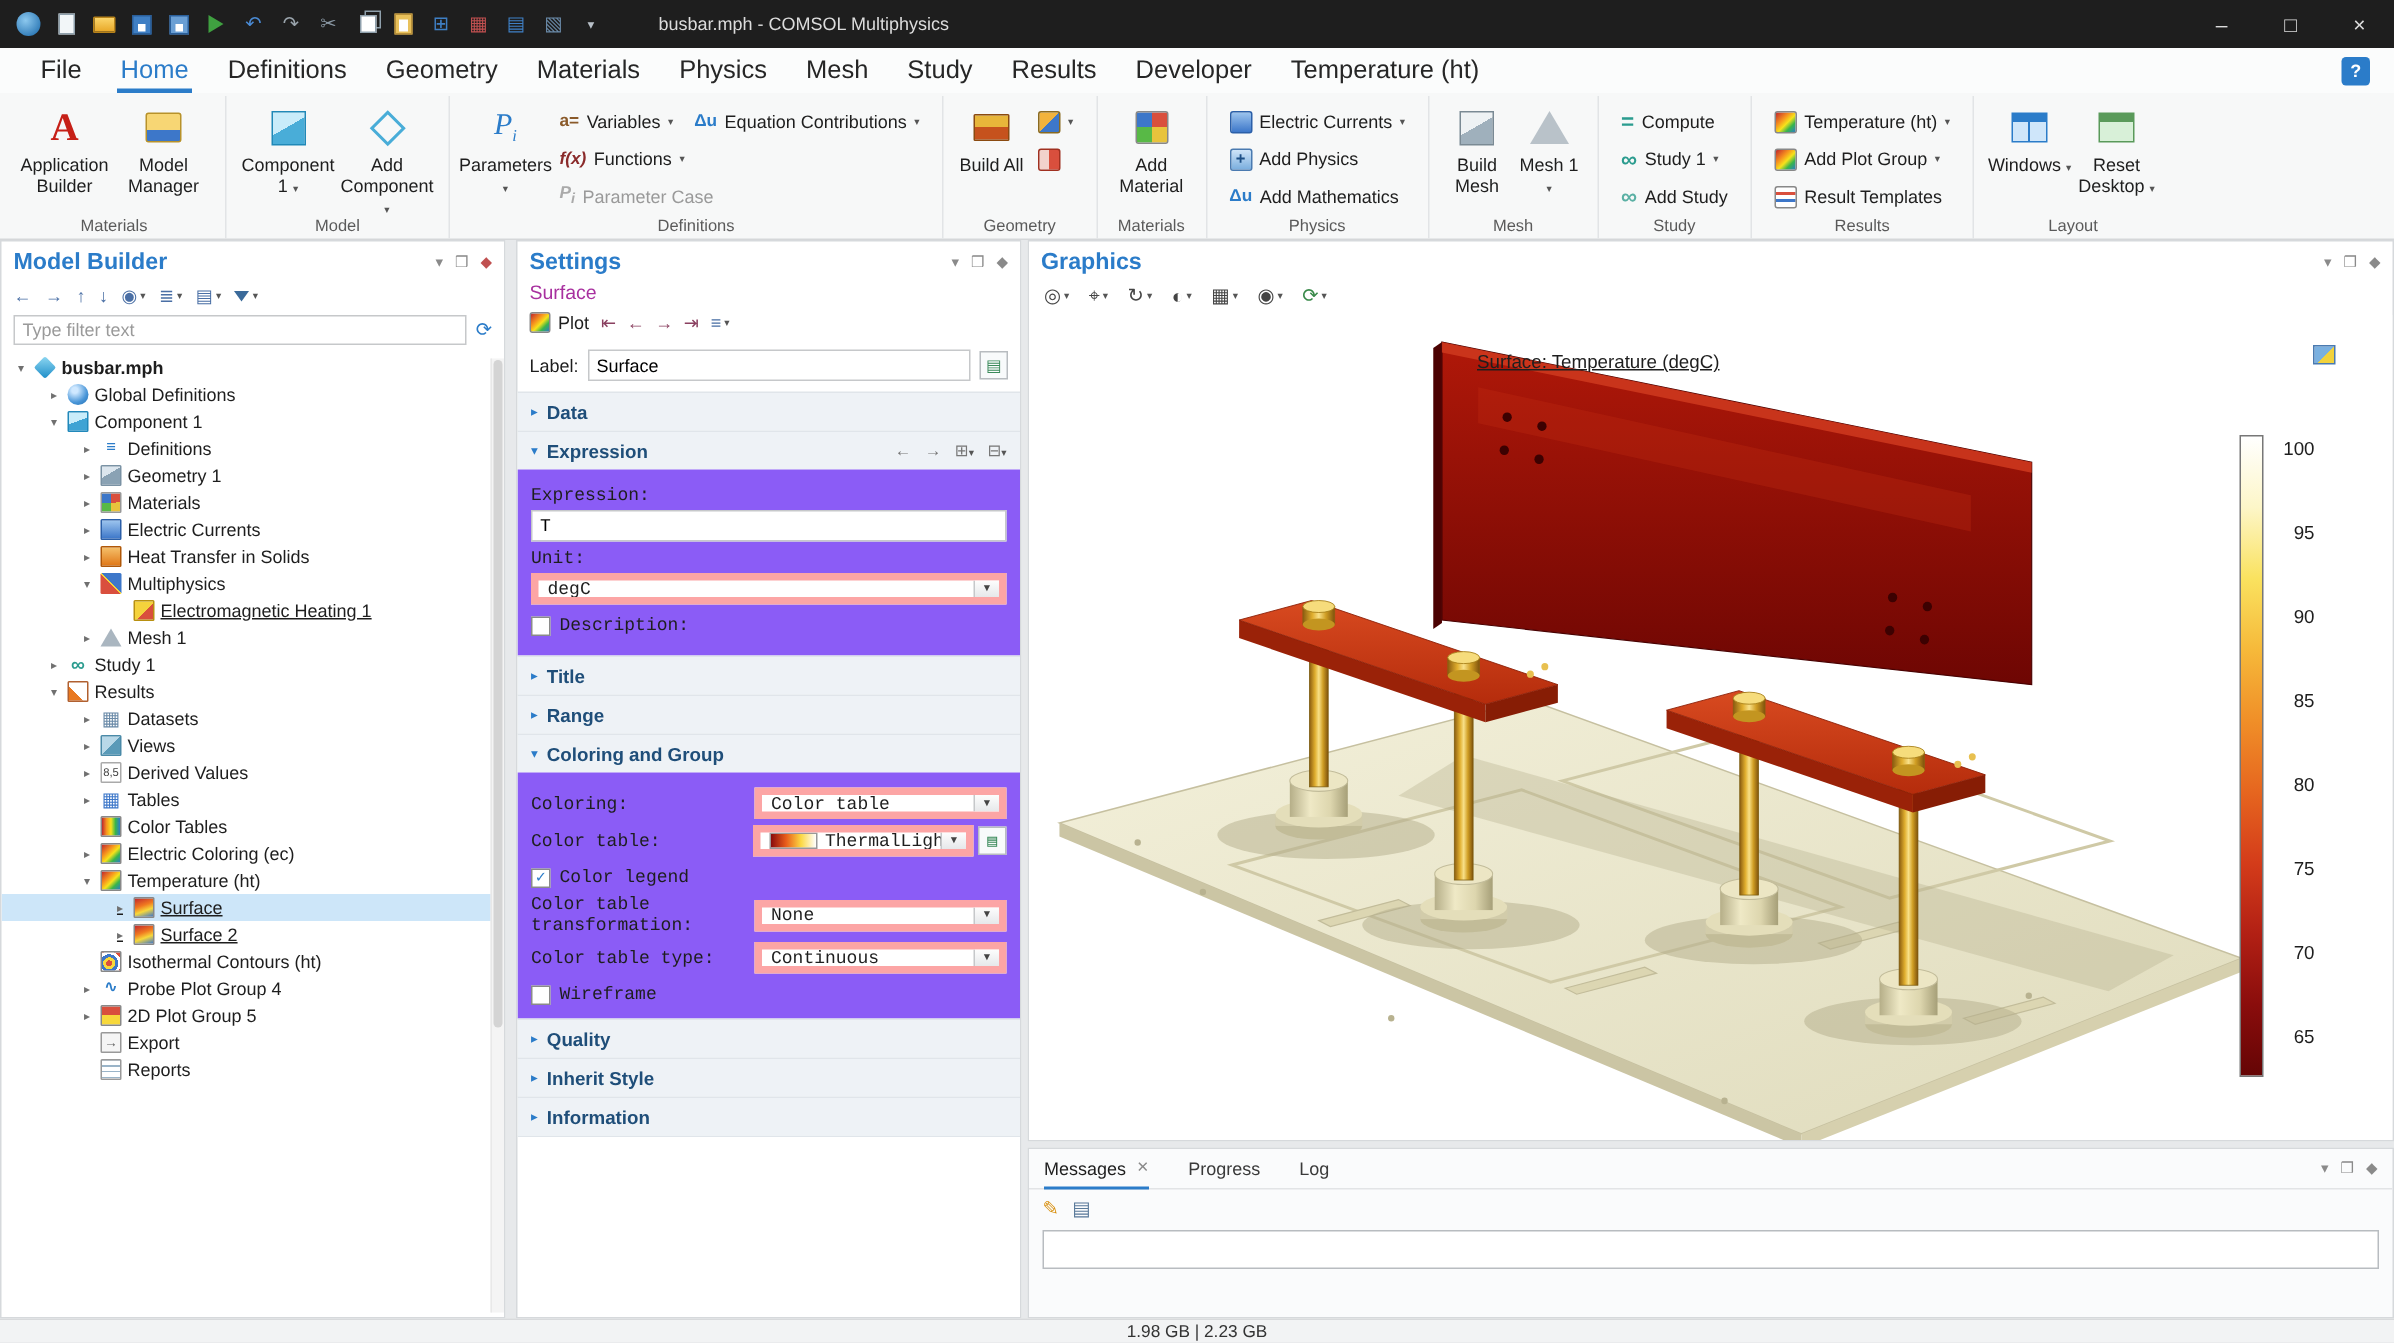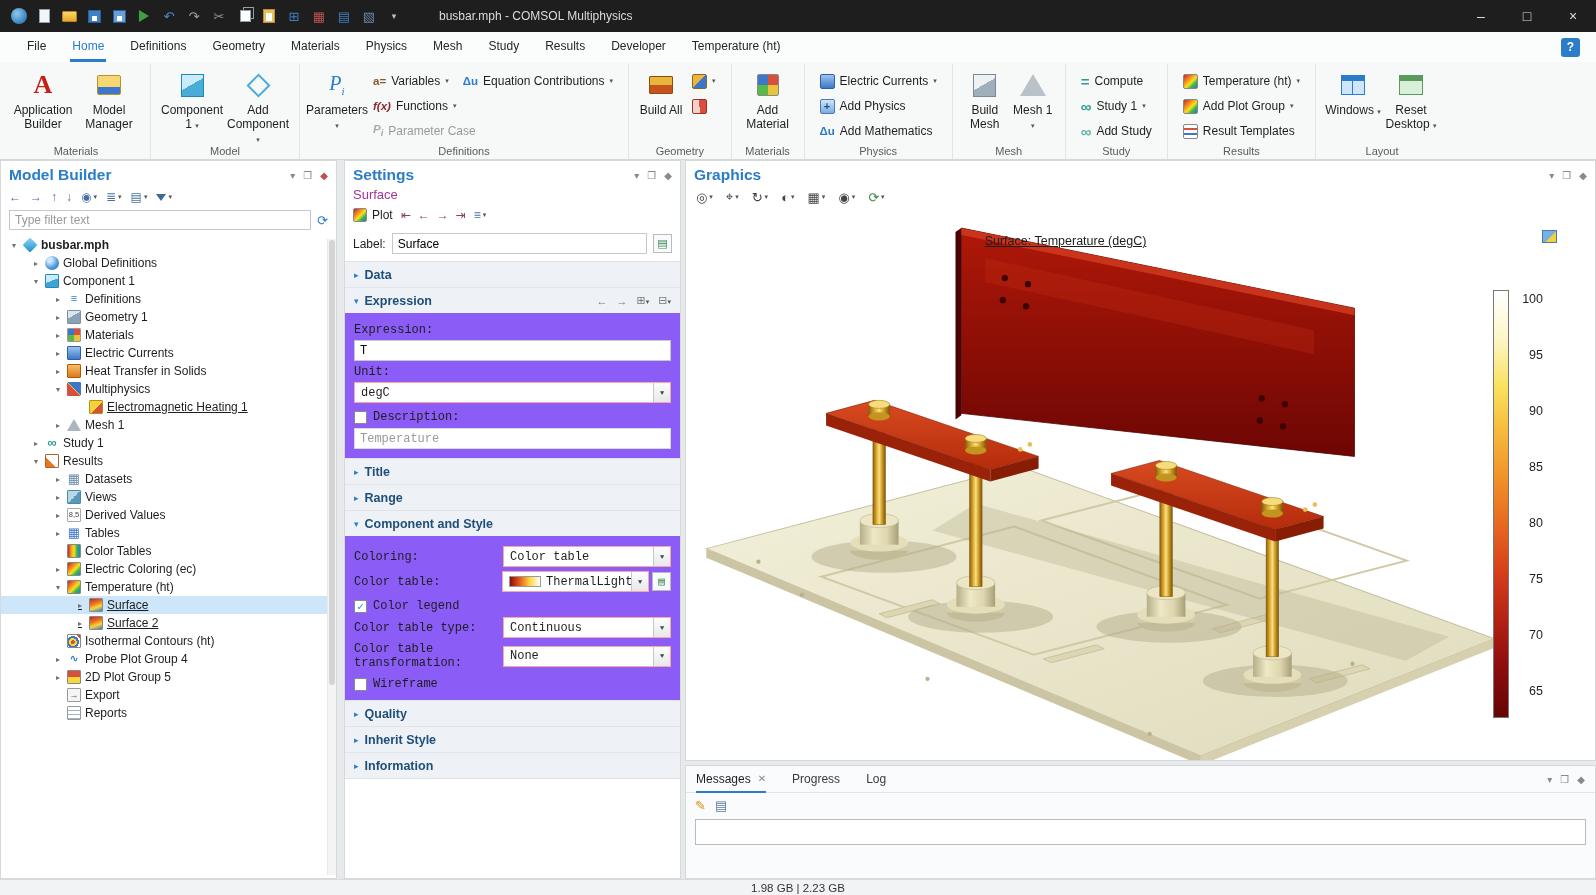--- a/index.html
+++ b/index.html
@@ -23,21 +23,21 @@
   .qi-glyph { font-size:13px; }
   .qi-copy { width:11px; height:12px; background:#fff; border:1px solid #8fa0ac; box-shadow:3px -3px 0 -1px #1e1e1e, 3px -3px 0 0 #8fa0ac; margin-left:3px; }
   .qi-paste { width:12px; height:14px; background:#e8c05a; border:1px solid #b8903a; position:relative; }
   .qi-paste::after { content:""; position:absolute; left:2px; right:2px; top:3px; bottom:1px; background:#fdfdfd; }
   .win-title { margin-left:26px; font-size:12px; color:#dcdcdc; white-space:nowrap; }
   .win-controls { margin-left:auto; display:flex; height:32px; }
   .win-btn { width:46px; display:flex; align-items:center; justify-content:center; font-size:14px; color:#dcdcdc; }
 
   
   .menubar { height:30px; background:#fbfcfc; display:flex; align-items:center; padding:0 16px 0 14px; }
-  .menu-item { padding:0 13px; height:30px; line-height:29px; font-size:12px; color:#262626; position:relative; white-space:nowrap; }
+  .menu-item { padding:0 13px; height:30px; line-height:29px; font-size:17px; color:#262626; position:relative; white-space:nowrap; }
   .menu-item.active { color:var(--accent); }
   .menu-item.active::after { content:""; position:absolute; left:11px; right:11px; bottom:0; height:3px; background:var(--accent); }
   .help-btn { margin-left:auto; width:19px; height:19px; background:var(--accent); color:#fff; border-radius:3px; display:flex; align-items:center; justify-content:center; font-weight:bold; font-size:12px; }
 
   
   .ribbon { height:98px; background:#f7f8f8; border-bottom:1px solid #d5d7d9; display:flex; align-items:stretch; padding:2px 2px 0; }
   .rgroup { position:relative; display:flex; align-items:flex-start; padding:3px 8px 18px; border-right:1px solid #e2e4e6; }
   .rgroup-label { position:absolute; bottom:2px; left:0; right:0; text-align:center; font-size:11px; color:#5a5a5a; font-weight:normal; }
   .rbig { width:66px; display:flex; flex-direction:column; align-items:center; text-align:center; font-size:12px; line-height:1.18; gap:3px; padding:3px 1px; }
   .rbig .ric { height:30px; display:flex; align-items:center; justify-content:center; }
@@ -129,21 +129,21 @@
   .label-row input { flex:1; height:21px; border:1px solid #c6c8ca; padding:0 5px; font-size:12px; font-family:inherit; }
   .sq-btn { width:19px; height:19px; border:1px solid #b8bcc0; background:#f8fafb; display:flex; align-items:center; justify-content:center; font-size:11px; flex:none; }
   .sec { border-top:1px solid #e0e5ea; }
   .sec-head { display:flex; align-items:center; gap:6px; height:25px; padding:0 9px; color:#1f4e79; font-weight:bold; font-size:12.5px; background:#eef2f6; }
   .chev { color:var(--accent); font-size:9px; font-weight:normal; }
   .head-tools { margin-left:auto; display:flex; gap:9px; color:#777; font-weight:normal; font-size:11px; align-items:center; }
   .sec-body { background:#8b5cf6; padding:6px 9px 9px;font-family:Liberation Mono, monospace; }
   .f-label { margin:4px 0 3px; }
   .f-input { width:100%; height:21px; border:1px solid #c6c8ca; padding:0 5px; font-size:12px; font-family:inherit; }
   .f-input.off { color:#9a9a9a; border-color:#d8dadc; }
-  .dd { position:relative; display:flex; align-items:center; height:21px; border:1px solid #fca5a5; background:#fff; padding:0 20px 0 6px; overflow:hidden; }
+  .dd { position:relative; display:flex; align-items:center; height:21px; border:5px solid #fca5a5; background:#fff; padding:0 20px 0 6px; overflow:hidden; }
   .dd-btn { position:absolute; right:0; top:0; bottom:0; width:17px; background:linear-gradient(#fdfdfd,#e6e8ea); border-left:1px solid #c6c8ca; display:flex; align-items:center; justify-content:center; font-size:7px; color:#444; }
   .cb-row { display:flex; align-items:center; gap:6px; margin:7px 0 4px; }
   .cb { width:13px; height:13px; border:1px solid #8a8a8a; background:#fff; display:inline-flex; align-items:center; justify-content:center; font-size:11px; color:var(--accent); flex:none; font-weight:bold; }
   .c-row { display:flex; align-items:center; margin:4px 0; }
   .c-row .lbl { flex:1; padding-right:4px; }
   .ctl { width:168px; flex:none; }
   .ctl.ct { width:147px; }
   .swatch { width:32px; height:11px; background:linear-gradient(90deg,#8a0c0c,#e85c1a,#fcd843,#ffffff); border:1px solid #999; margin-right:5px; flex:none; }
 
   
@@ -646,42 +646,41 @@
         <input class="f-input" value="T" style="">
         <div class="f-label">Unit:</div>
         <div class="dd">
           <span>degC</span>
           <span class="dd-btn">▼</span>
         </div>
         <div class="cb-row">
           <span class="cb"></span>
           <span>Description:</span>
         </div>
-        <input class="f-input off" value="Temperature" style="">
       </div>
     </div>
 
     <div class="sec">
       <div class="sec-head">
         <span class="chev">▸</span>
         <span>Title</span>
       </div>
     </div>
 
     <div class="sec">
       <div class="sec-head">
         <span class="chev">▸</span>
         <span>Range</span>
       </div>
     </div>
 
     <div class="sec">
       <div class="sec-head">
         <span class="chev">▾</span>
-        <span>Component and Style</span>
+        <span>Coloring and Group</span>
       </div>
       <div class="sec-body">
         <div class="c-row">
           <span class="lbl">Coloring:</span>
           <div class="dd ctl">
             <span>Color table</span>
             <span class="dd-btn">▼</span>
           </div>
         </div>
         <div class="c-row">
@@ -691,30 +690,30 @@
             <span>ThermalLight</span>
             <span class="dd-btn">▼</span>
           </div>
           <span class="sq-btn" style="margin-left:3px; color:#3a8a5a;">▤</span>
         </div>
         <div class="cb-row">
           <span class="cb">✓</span>
           <span>Color legend</span>
         </div>
         <div class="c-row">
+          <span class="lbl">Color table transformation:</span>
+          <div class="dd ctl">
+            <span>None</span>
+            <span class="dd-btn">▼</span>
+          </div>
+        </div>
+        <div class="c-row">
           <span class="lbl">Color table type:</span>
           <div class="dd ctl">
             <span>Continuous</span>
-            <span class="dd-btn">▼</span>
-          </div>
-        </div>
-        <div class="c-row">
-          <span class="lbl">Color table transformation:</span>
-          <div class="dd ctl">
-            <span>None</span>
             <span class="dd-btn">▼</span>
           </div>
         </div>
         <div class="cb-row" style="margin-bottom:0;">
           <span class="cb"></span>
           <span>Wireframe</span>
         </div>
       </div>
     </div>
 

